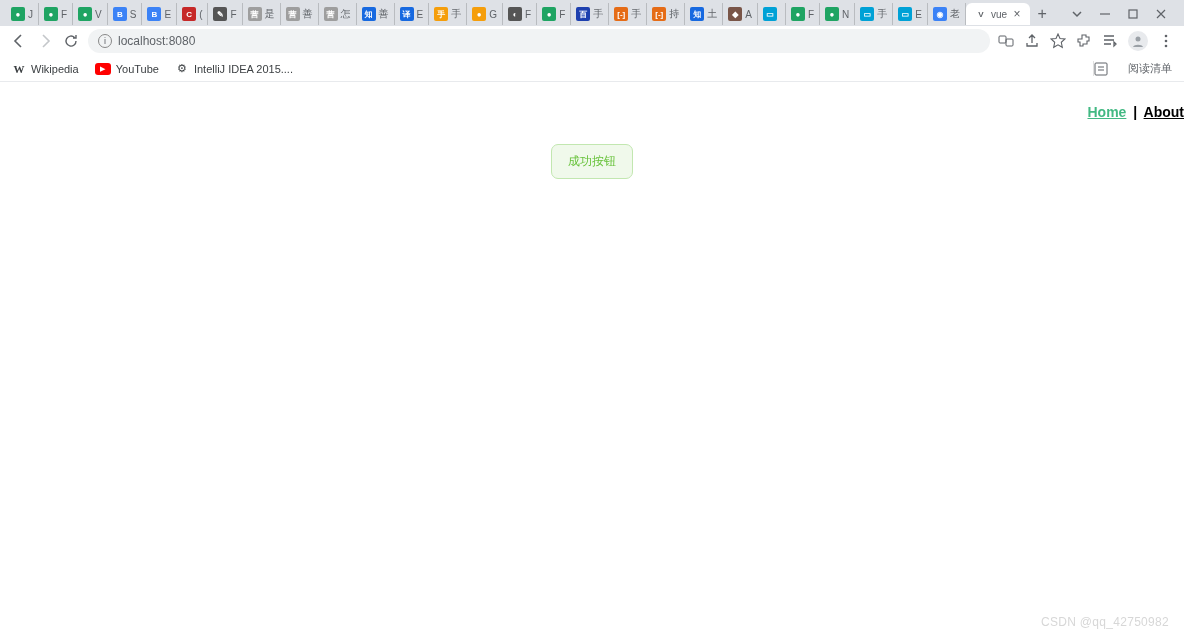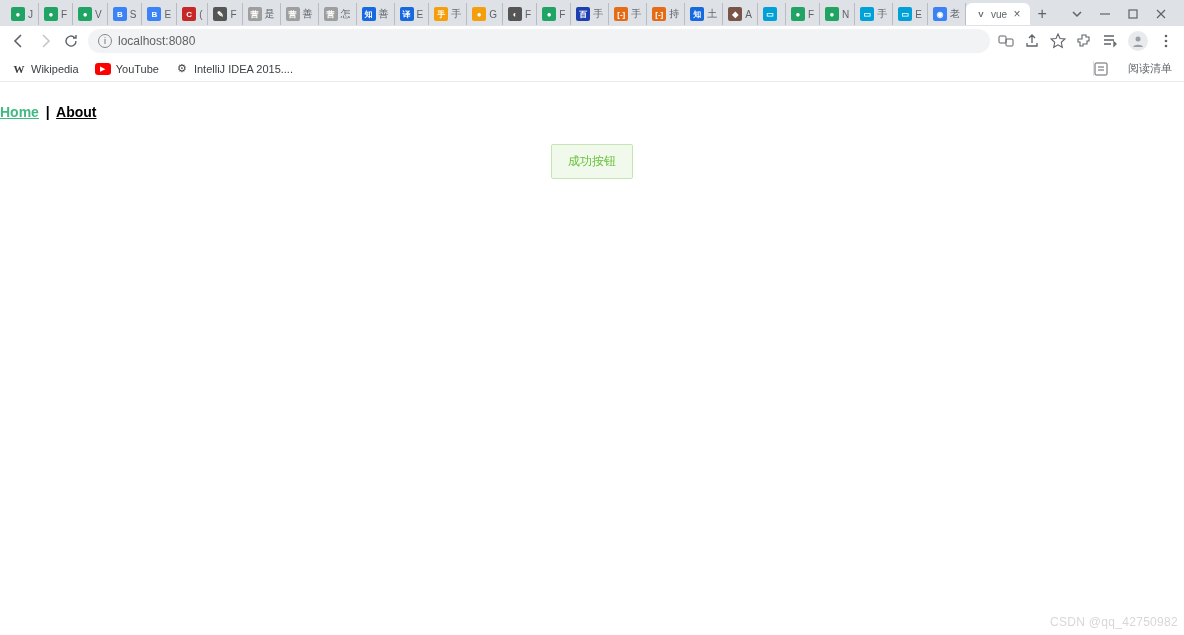--- a/index.html
+++ b/index.html
@@ -28,29 +28,29 @@
     .profile-icon { width: 20px; height: 20px; border-radius: 50%; background: #e8eaed; display: flex; align-items: center; justify-content: center; }
     
     .bookmarks-bar { display: flex; align-items: center; height: 26px; padding: 0 12px; background: #fff; border-bottom: 1px solid #e8eaed; gap: 16px; font-size: 11px; color: #3c4043; }
     .bookmark { display: flex; align-items: center; gap: 5px; }
     .bookmark-icon { width: 14px; height: 14px; display: inline-flex; align-items: center; justify-content: center; }
     .bm-spacer { flex: 1; }
     .reading-list { display: flex; align-items: center; gap: 20px; color: #5f6368; border-left: 1px solid #e0e0e0; }
     
     
     .page { background: #fff; min-height: 500px; }
-    .page-nav { text-align: left; padding-top: 22px; font-size: 14px; font-weight: 600; color: #000; }
+    .page-nav { text-align: right; padding-top: 22px; font-size: 14px; font-weight: 600; color: #000; }
     .page-nav a { color: #42b983; text-decoration: underline; }
     .page-nav .link-about { color: #000; text-decoration: underline; }
     .nav-sep { color: #000; margin: 0 3px; }
     
     .btn-row { text-align: center; margin-top: 24px; }
-    .el-button { display: inline-block; padding: 8px 16px; font-size: 12px; border-radius: 2px; background: #f0f9eb; color: #67c23a; border: 1px solid #c2e7b0; }
-    
-    .watermark { position: fixed; bottom: 6px; right: 6px; font-size: 12px; color: #d7d7d7; letter-spacing: 0.3px; }
+    .el-button { display: inline-block; padding: 8px 16px; font-size: 12px; border-radius: 7px; background: #f0f9eb; color: #67c23a; border: 1px solid #c2e7b0; }
+    
+    .watermark { position: fixed; bottom: 6px; right: 15px; font-size: 12px; color: #d7d7d7; letter-spacing: 0.3px; }
     
     svg { display: block; }
   </style>
 </head>
 <body>
 
 <div class="browser-chrome">
   <div class="tab-strip">
 
     <div id="tabs-container" style="display:flex;align-items:center;">

